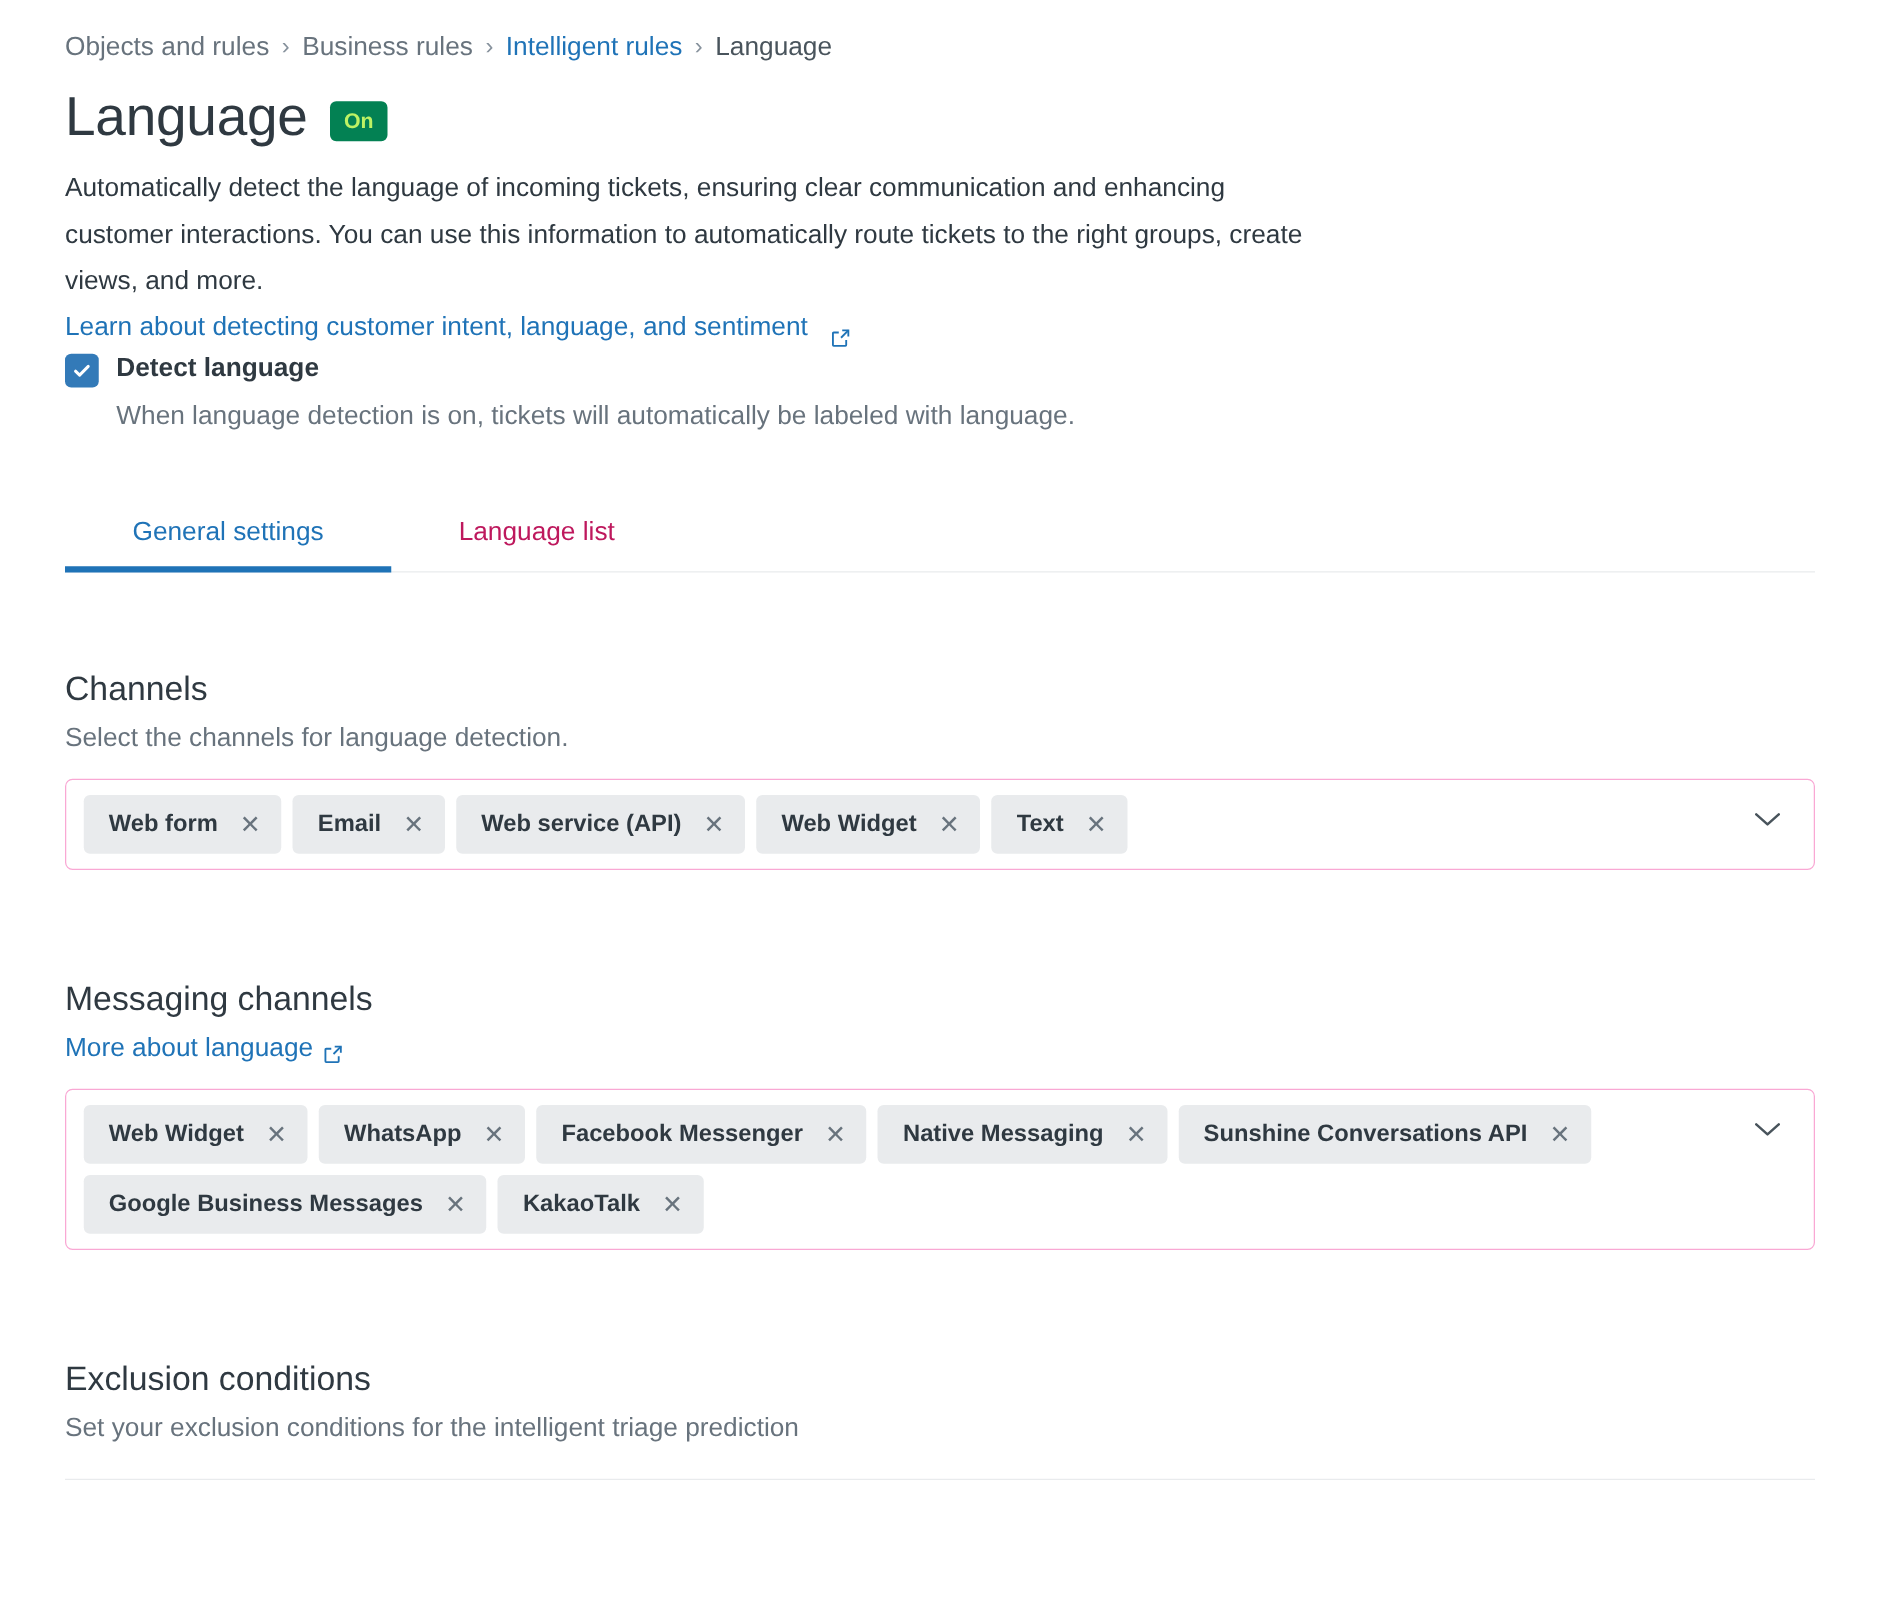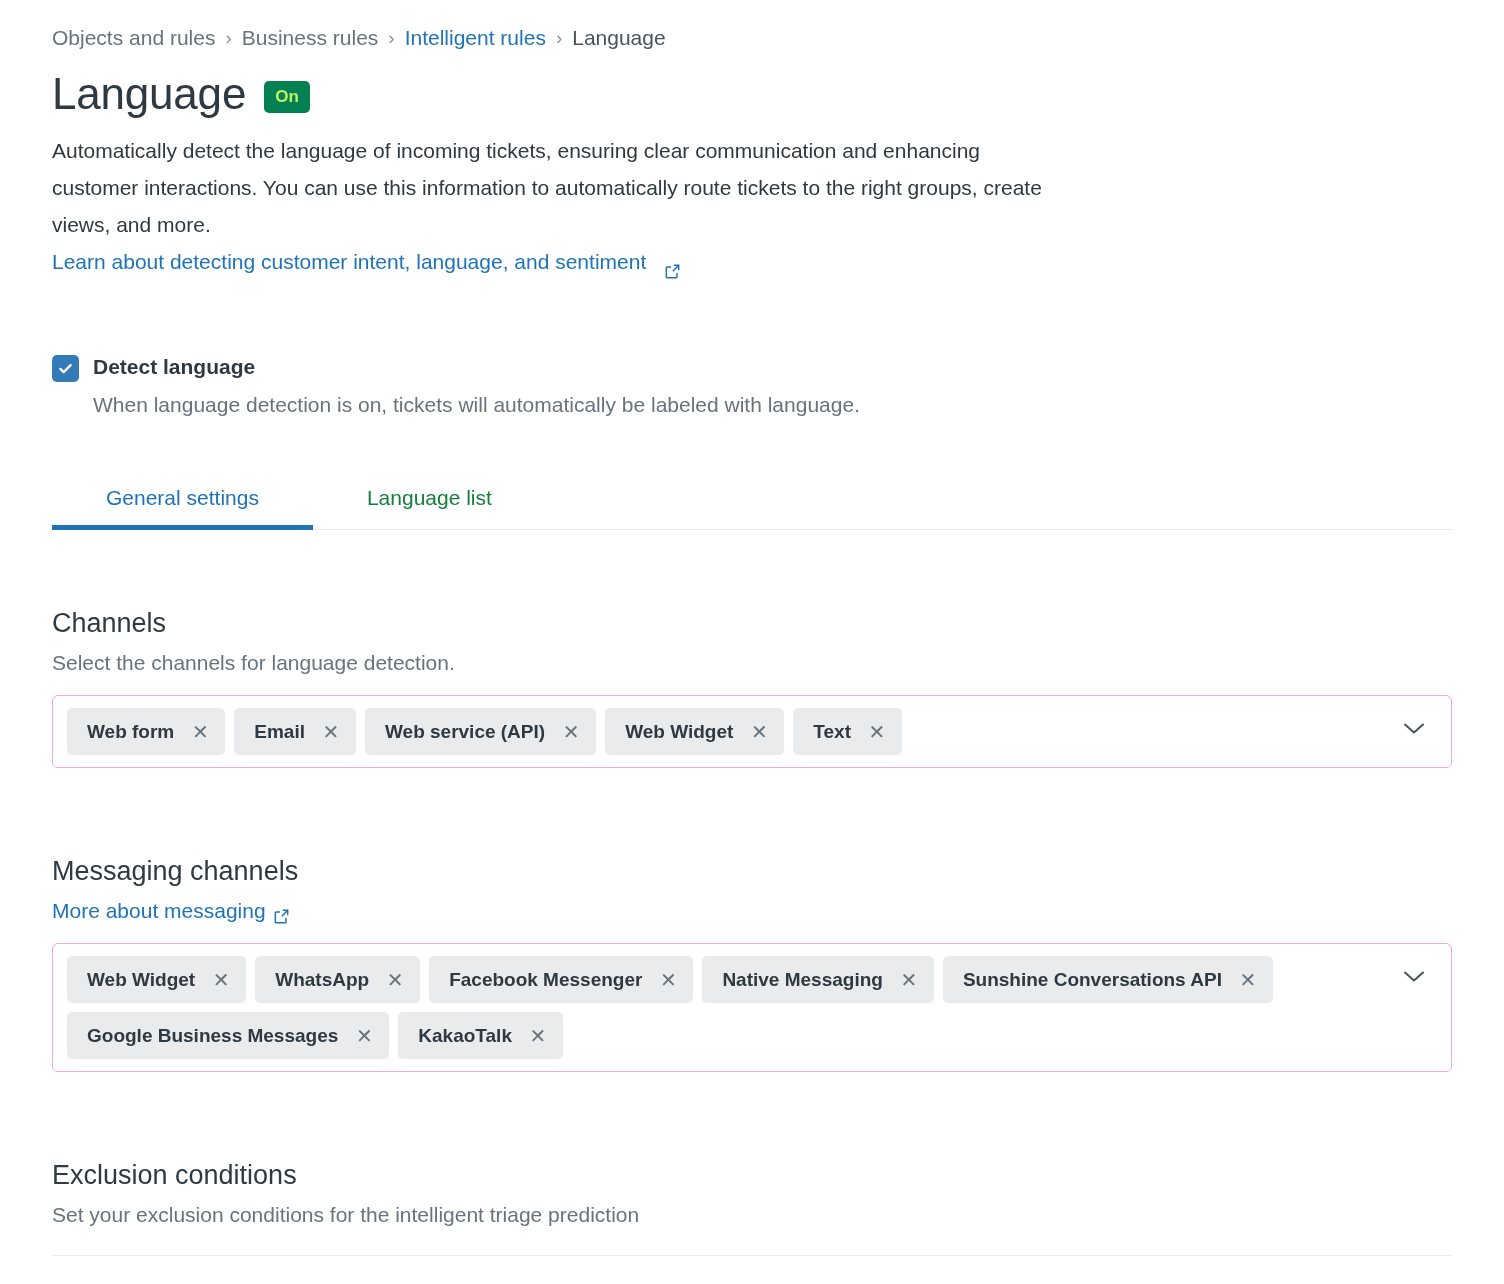--- a/index.html
+++ b/index.html
@@ -86,21 +86,21 @@
     gap: 18px;
     color: #1f73b7;
     text-decoration: none;
     font-size: 21px;
     line-height: 37px;
     cursor: pointer;
   }
   .ext-icon { display: inline-block; width: 17px; height: 17px; position: relative; top: 1px; }
 
   
-  .checkbox-block { margin-top: 72px; }
+  .checkbox-block { }
   .checkbox-row {
     display: flex;
     align-items: flex-start;
     gap: 14px;
   }
   .checkbox {
     width: 27px;
     height: 27px;
     border-radius: 5px;
     background: #337ab8;
@@ -131,21 +131,21 @@
   .tabs {
     margin-top: 52px;
     display: flex;
     align-items: flex-end;
     border-bottom: 1px solid #e9ebed;
     height: 58px;
   }
   .tab {
     font-size: 21px;
     line-height: 30px;
-    color: #15803d;
+    color: #be185d;
     padding: 0 54px 16px;
     cursor: pointer;
     position: relative;
     white-space: nowrap;
   }
   .tab.active {
     color: #1f73b7;
   }
   .tab.active::after {
     content: "";
@@ -327,21 +327,21 @@
       </span>
     </div>
   </div>
 
   <div class="gap-xl"></div>
 
   <div class="section">
     <h2 class="section-title">Messaging channels</h2>
     <div class="section-sub">
       <a class="inline-link" href="#">
-        <span>More about messaging</span>
+        <span>More about language</span>
         <span class="ext-icon">
           <svg viewBox="0 0 16 16" width="17" height="17" fill="none" stroke="#1f73b7" stroke-width="1.4">
             <path d="M9.2 2.2H13.8V6.8"></path>
             <path d="M13.8 2.2L8.3 7.7"></path>
             <path d="M12.2 9.4V13.2a0.6 0.6 0 0 1-0.6 0.6H2.8a0.6 0.6 0 0 1-0.6-0.6V4.4a0.6 0.6 0 0 1 0.6-0.6H6.6"></path>
           </svg>
         </span>
       </a>
     </div>
 

